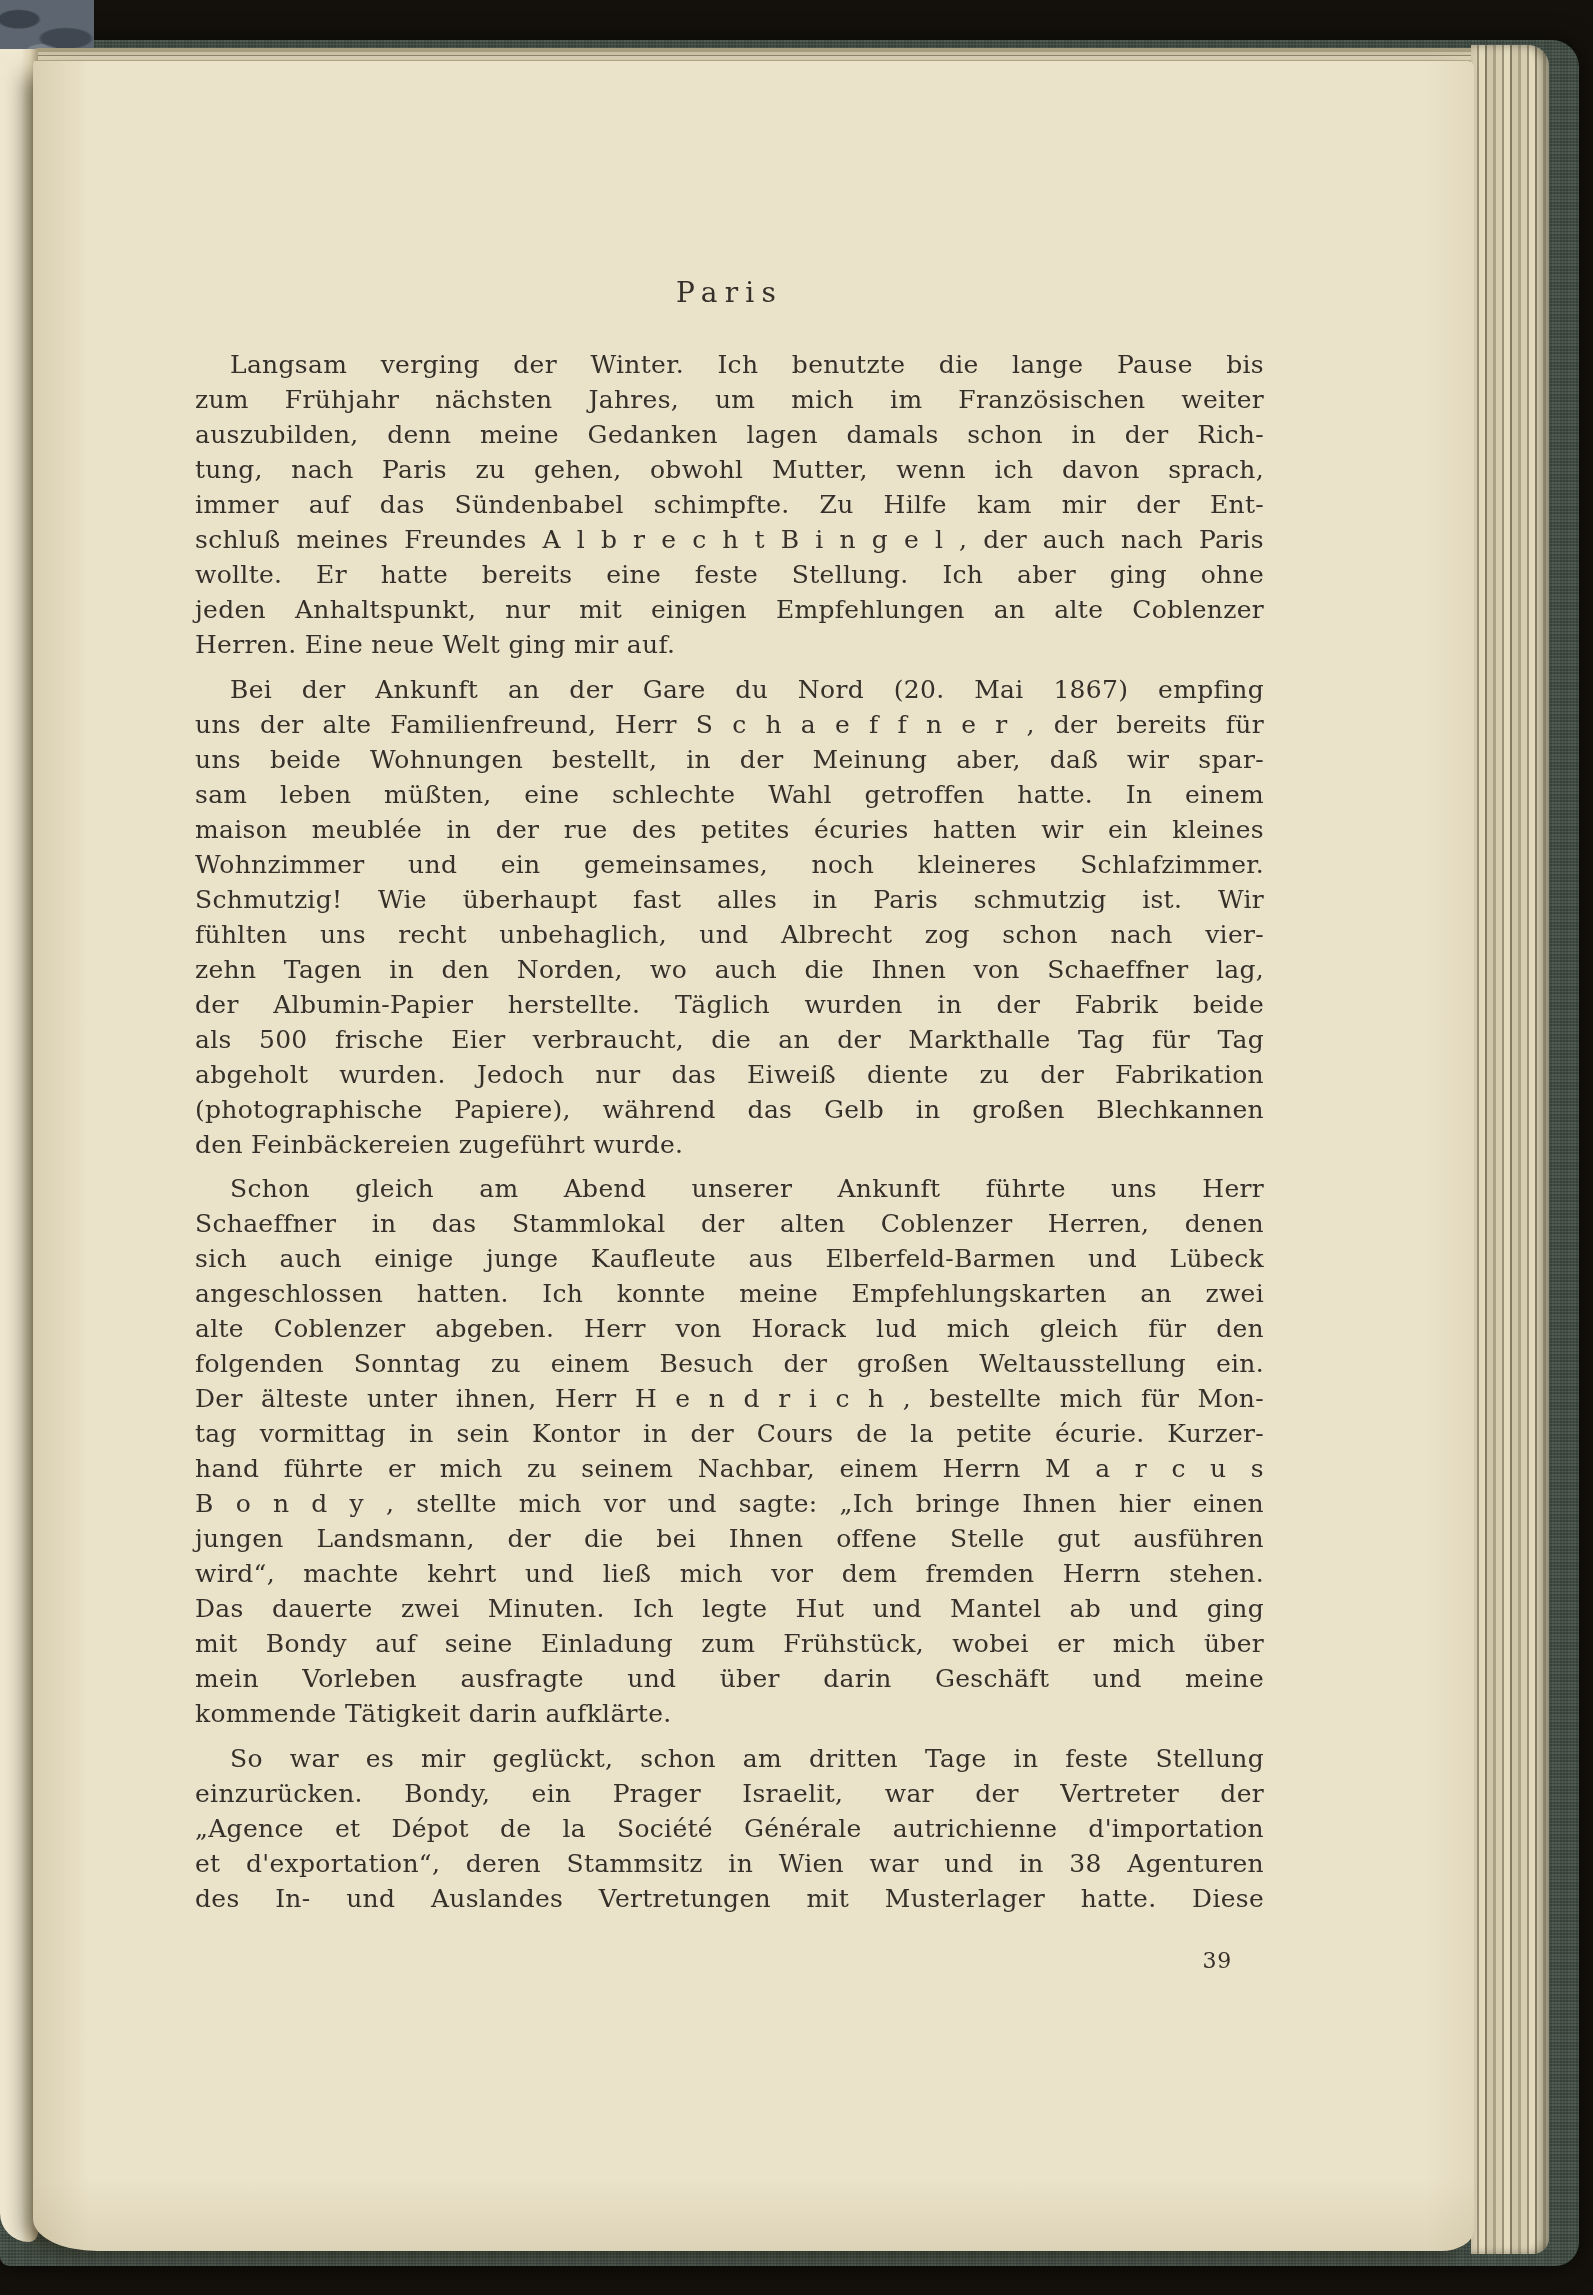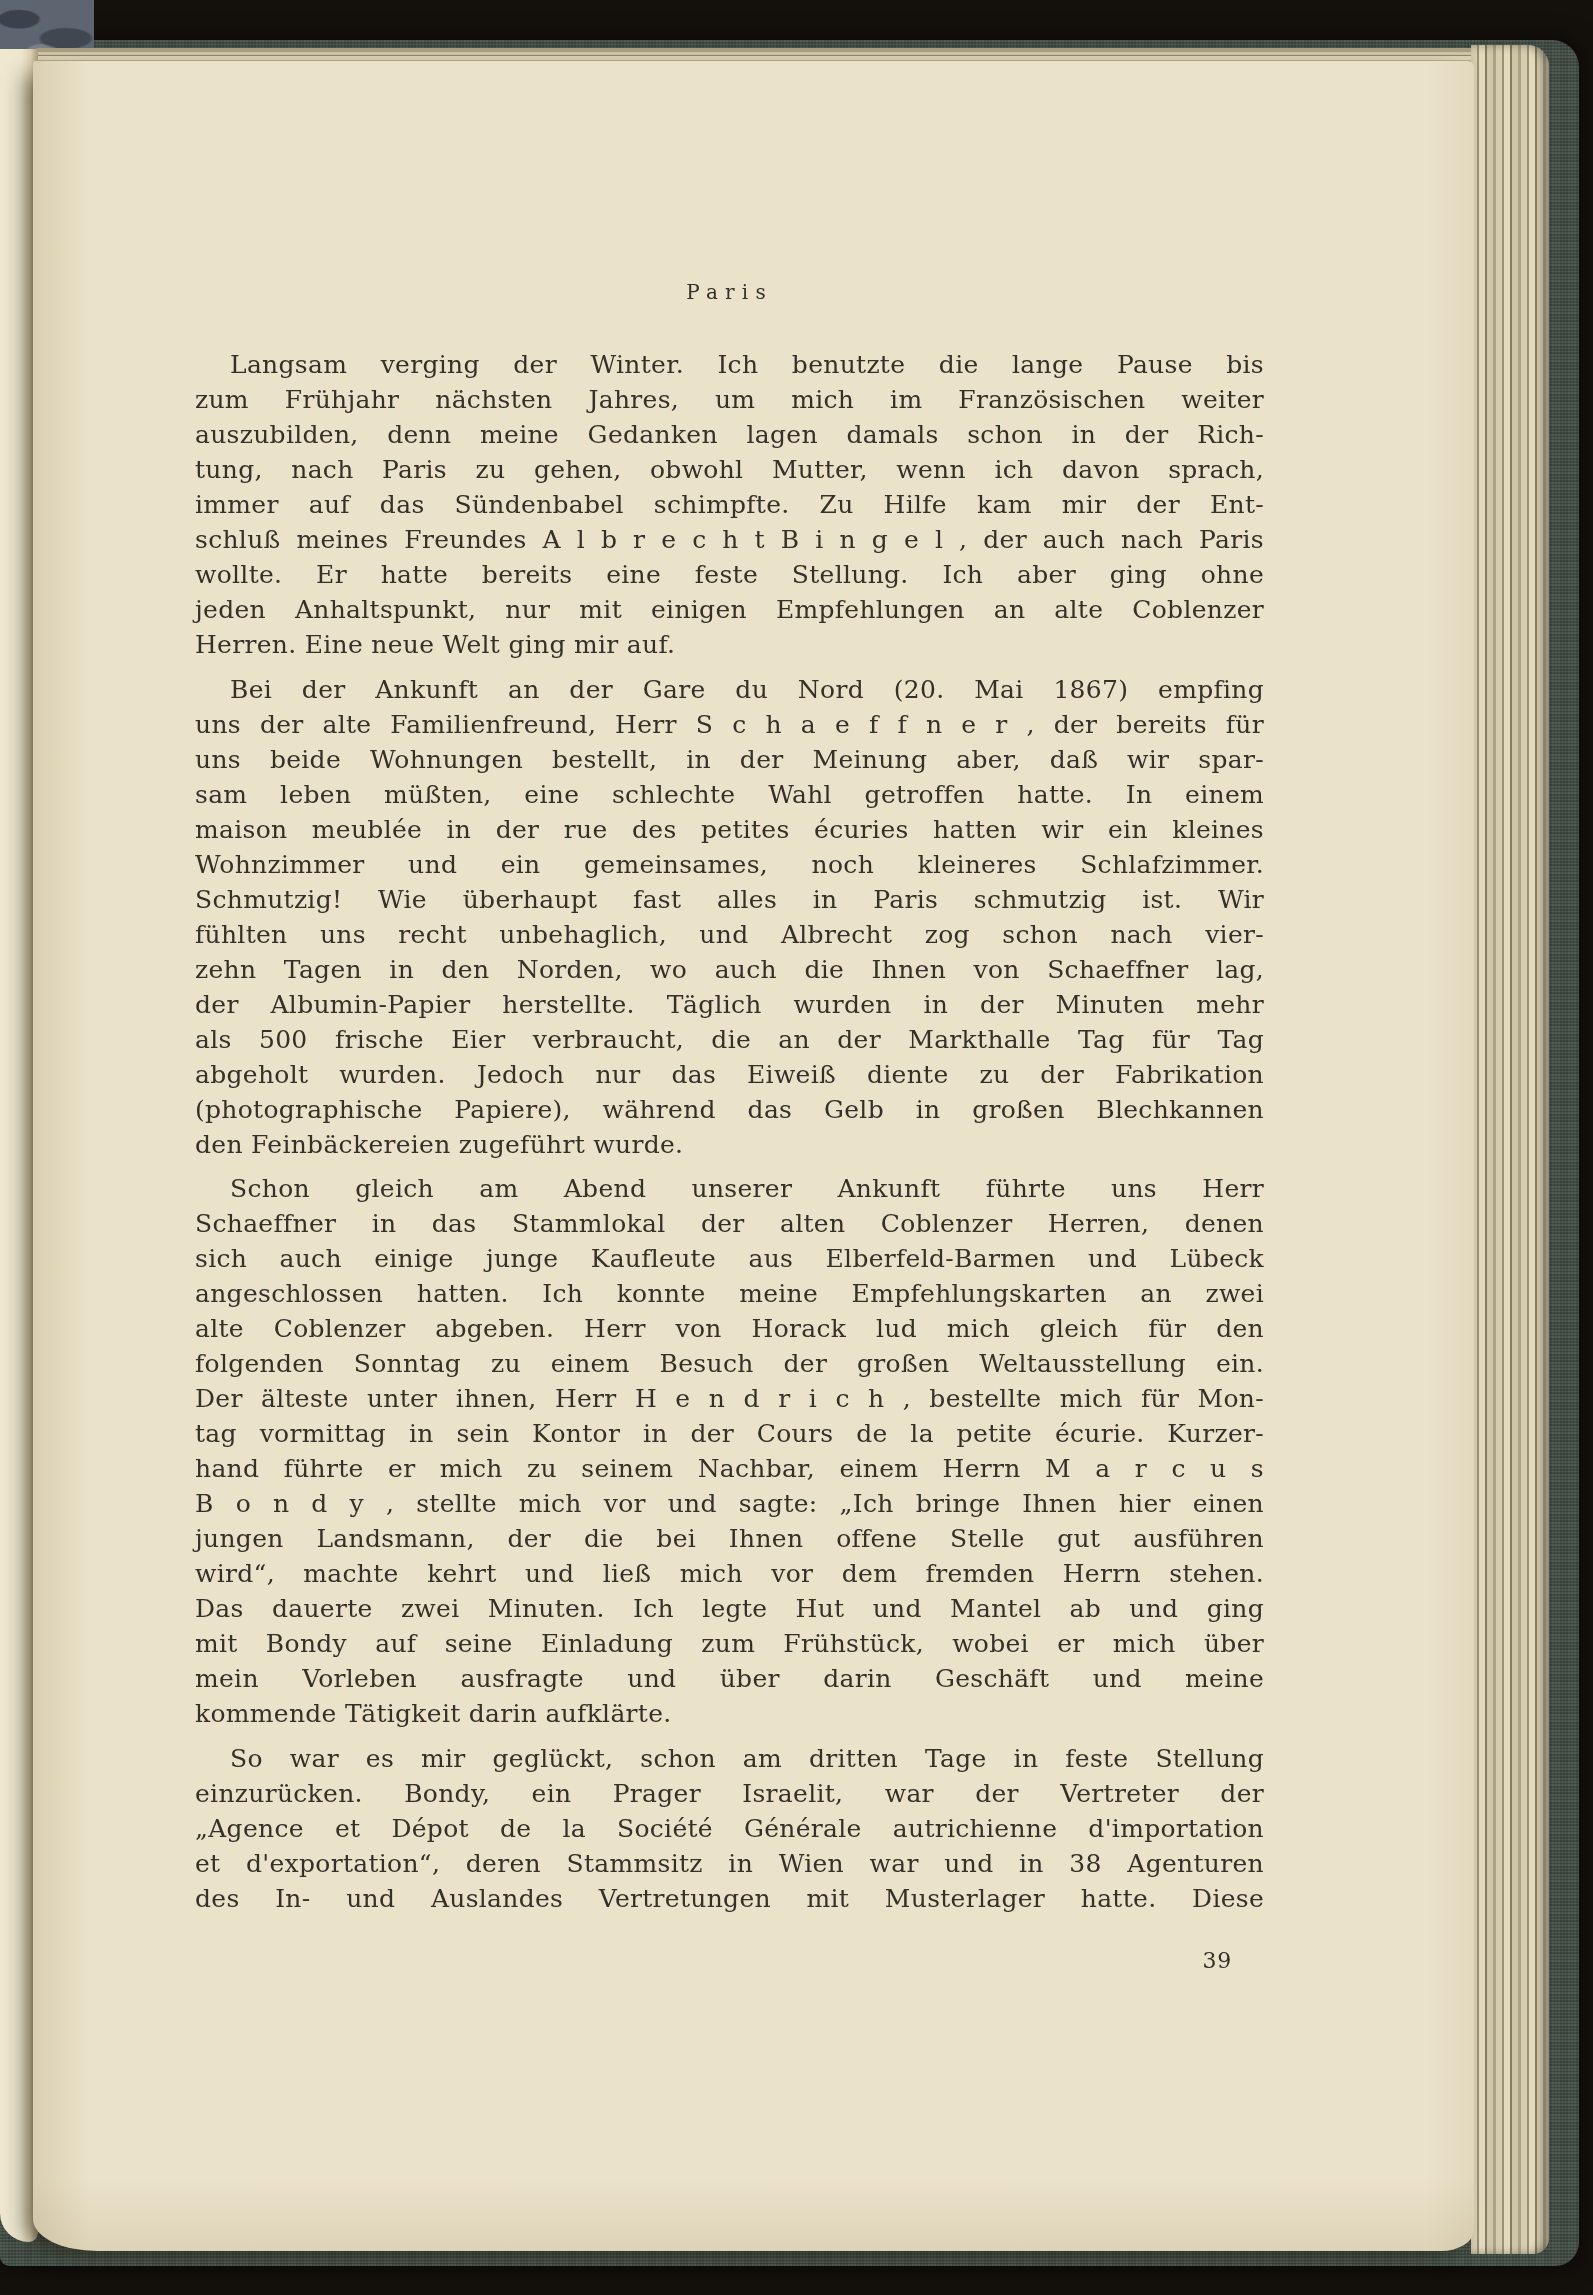--- a/index.html
+++ b/index.html
@@ -63,21 +63,21 @@
       #eae2c9;
     border-radius:2.4px 6.4px 33px 64px / 2.4px 6.4px 21px 32px;
     box-shadow:-12.7px 8px 21px -6.4px rgba(35,28,12,0.6);
   }
 
   .page-text{
     position:absolute;left:162px;top:214px;width:1069px;
     color:#35302a;font-size:25px;line-height:35px;letter-spacing:0.3px;
   }
   .title{
-    font-size:20px;font-weight:normal;text-align:center;
+    font-size:28px;font-weight:normal;text-align:center;
     letter-spacing:7.2px;margin:0 0 37px 0;line-height:35px;
   }
   .para{margin:0 0 9.6px 0;}
   .para:last-child{margin-bottom:0;}
   .tline{text-align:justify;text-align-last:justify;white-space:normal;}
   .tline.last{text-align-last:auto;}
   .tline.first{text-indent:35px;}
 
   .page-number{
     position:absolute;left:162px;top:1887px;width:1037px;
@@ -112,21 +112,21 @@
           <div class="para">
             <div class="tline first">Bei der Ankunft an der Gare du Nord (20. Mai 1867) empfing</div>
             <div class="tline">uns der alte Familienfreund, Herr S c h a e f f n e r , der bereits für</div>
             <div class="tline">uns beide Wohnungen bestellt, in der Meinung aber, daß wir spar-</div>
             <div class="tline">sam leben müßten, eine schlechte Wahl getroffen hatte. In einem</div>
             <div class="tline">maison meublée in der rue des petites écuries hatten wir ein kleines</div>
             <div class="tline">Wohnzimmer und ein gemeinsames, noch kleineres Schlafzimmer.</div>
             <div class="tline">Schmutzig! Wie überhaupt fast alles in Paris schmutzig ist. Wir</div>
             <div class="tline">fühlten uns recht unbehaglich, und Albrecht zog schon nach vier-</div>
             <div class="tline">zehn Tagen in den Norden, wo auch die Ihnen von Schaeffner lag,</div>
-            <div class="tline">der Albumin-Papier herstellte. Täglich wurden in der Minuten mehr</div>
+            <div class="tline">der Albumin-Papier herstellte. Täglich wurden in der Fabrik beide</div>
             <div class="tline">als 500 frische Eier verbraucht, die an der Markthalle Tag für Tag</div>
             <div class="tline">abgeholt wurden. Jedoch nur das Eiweiß diente zu der Fabrikation</div>
             <div class="tline">(photographische Papiere), während das Gelb in großen Blechkannen</div>
             <div class="tline last">den Feinbäckereien zugeführt wurde.</div>
           </div>
           <div class="para">
             <div class="tline first">Schon gleich am Abend unserer Ankunft führte uns Herr</div>
             <div class="tline">Schaeffner in das Stammlokal der alten Coblenzer Herren, denen</div>
             <div class="tline">sich auch einige junge Kaufleute aus Elberfeld-Barmen und Lübeck</div>
             <div class="tline">angeschlossen hatten. Ich konnte meine Empfehlungskarten an zwei</div>

